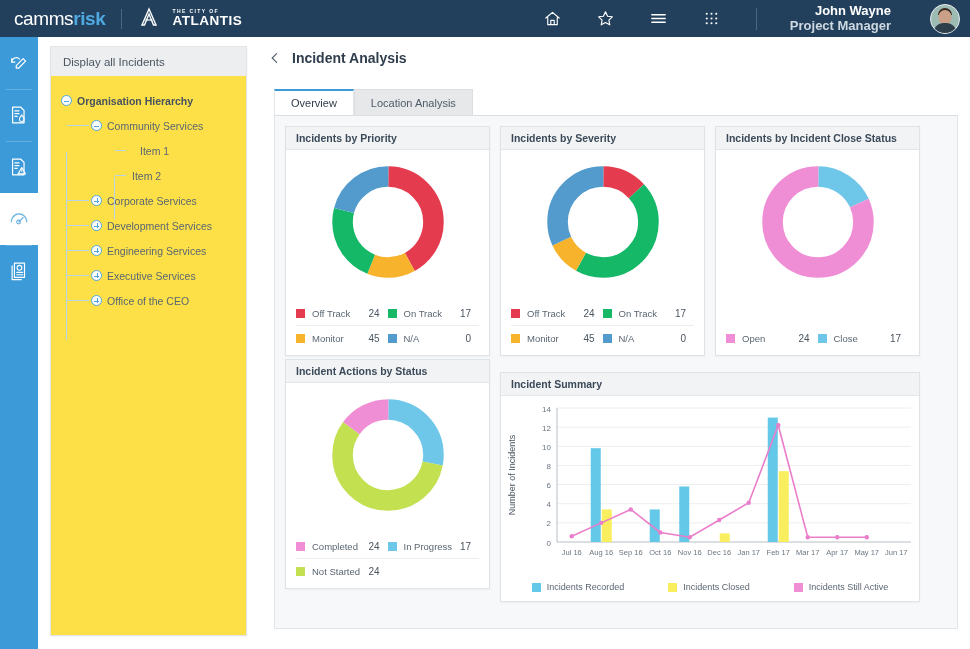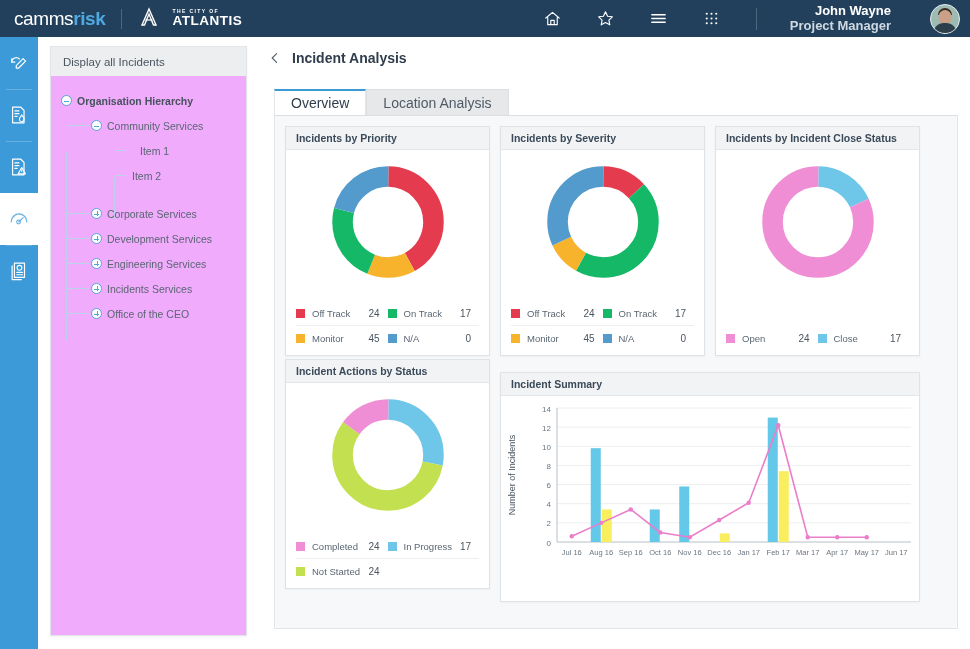--- a/index.html
+++ b/index.html
@@ -78,21 +78,21 @@
     content: ""; position: absolute; top: 0; left: 6px; right: 6px;
     height: 1px; background: rgba(255,255,255,0.22);
   }
   .rail-item.active { background: #ffffff; }
   .rail-item.active::before { background: transparent; }
   .rail-item svg { display: block; }
 
   
   .leftpanel {
     position: absolute; left: 50px; top: 46px; width: 197px; height: 590px;
-    background: #f0abfc; border: 1px solid #e2e5e8;
+    background: #fde047; border: 1px solid #e2e5e8;
     box-shadow: 0 1px 2px rgba(0,0,0,0.05);
   }
   .leftpanel-head {
     height: 29px; background: #eceef0; display: flex; align-items: center;
     padding: 0 12px; font-size: 11.5px; color: #4a5560;
   }
   .tree { padding: 12px 0 0 0; font-size: 10.5px; color: #5a6672; }
   .tree-row {
     display: flex; align-items: center; height: 25px; position: relative;
     white-space: nowrap;
@@ -132,21 +132,21 @@
   .page-head { display: flex; align-items: center; height: 42px; padding-left: 8px; }
   .back-btn {
     width: 18px; height: 18px; display: flex; align-items: center;
     justify-content: center; cursor: pointer; color: #5b6672;
   }
   .page-title { font-size: 14px; font-weight: 700; color: #2f3d4c; margin-left: 8px; }
 
   .tabs { display: flex; align-items: flex-end; height: 28px; margin: 8px 0 0 16px; }
   .tab {
     height: 26px; padding: 0 16px; display: flex; align-items: center;
-    font-size: 14px; color: #4f5b67; cursor: pointer; background: #e6e8ea;
+    font-size: 11px; color: #4f5b67; cursor: pointer; background: #e6e8ea;
     border: 1px solid #dcdfe2; border-bottom: none;
   }
   .tab.active {
     background: #ffffff; color: #2f3d4c; border-top: 2px solid #3c9ad8;
     border-left: 1px solid #e3e6e8; border-right: 1px solid #e3e6e8;
     position: relative; z-index: 2;
   }
 
   .board {
     margin: 0 12px 0 16px; background: #f7f8f9; border: 1px solid #e3e6e8;
@@ -326,42 +326,42 @@
     <div class="tree-row" style="padding-left:64px;">
       <span class="connector" style="width:11px;"></span>
       <span class="tree-label" style="margin-left:12px;">Item 1</span>
     </div>
 
     <div class="tree-row" style="padding-left:64px;">
       <span class="connector" style="width:11px;"></span>
       <span class="tree-label" style="margin-left:4px;">Item 2</span>
     </div>
 
-    <div class="tree-row" style="padding-left:16px;margin-top:13px;">
+    <div class="tree-row" style="padding-left:16px;">
       <span class="connector"></span>
       <span class="tnode plus"></span>
       <span class="tree-label">Corporate Services</span>
     </div>
 
     <div class="tree-row" style="padding-left:16px;">
       <span class="connector"></span>
       <span class="tnode plus"></span>
       <span class="tree-label">Development Services</span>
     </div>
 
     <div class="tree-row" style="padding-left:16px;">
       <span class="connector"></span>
       <span class="tnode plus"></span>
       <span class="tree-label">Engineering Services</span>
     </div>
 
     <div class="tree-row" style="padding-left:16px;">
       <span class="connector"></span>
       <span class="tnode plus"></span>
-      <span class="tree-label">Incidents Services</span>
+      <span class="tree-label">Executive Services</span>
     </div>
 
     <div class="tree-row" style="padding-left:16px;">
       <span class="connector"></span>
       <span class="tnode plus"></span>
       <span class="tree-label">Office of the CEO</span>
     </div>
   </div>
 </div>
 
@@ -555,17 +555,31 @@
             <text x="159.25" y="159" text-anchor="middle" font-size="7.5" fill="#6b7682" font-family="&quot;Liberation Sans&quot;, sans-serif">Oct 16</text>
             <text x="188.75" y="159" text-anchor="middle" font-size="7.5" fill="#6b7682" font-family="&quot;Liberation Sans&quot;, sans-serif">Nov 16</text>
             <text x="218.25" y="159" text-anchor="middle" font-size="7.5" fill="#6b7682" font-family="&quot;Liberation Sans&quot;, sans-serif">Dec 16</text>
             <text x="247.75" y="159" text-anchor="middle" font-size="7.5" fill="#6b7682" font-family="&quot;Liberation Sans&quot;, sans-serif">Jan 17</text>
             <text x="277.25" y="159" text-anchor="middle" font-size="7.5" fill="#6b7682" font-family="&quot;Liberation Sans&quot;, sans-serif">Feb 17</text>
             <text x="306.75" y="159" text-anchor="middle" font-size="7.5" fill="#6b7682" font-family="&quot;Liberation Sans&quot;, sans-serif">Mar 17</text>
             <text x="336.25" y="159" text-anchor="middle" font-size="7.5" fill="#6b7682" font-family="&quot;Liberation Sans&quot;, sans-serif">Apr 17</text>
             <text x="365.75" y="159" text-anchor="middle" font-size="7.5" fill="#6b7682" font-family="&quot;Liberation Sans&quot;, sans-serif">May 17</text>
             <text x="395.25" y="159" text-anchor="middle" font-size="7.5" fill="#6b7682" font-family="&quot;Liberation Sans&quot;, sans-serif">Jun 17</text>
           </svg>
+        <div class="chart-legend">
+          <div class="ci">
+            <span class="cs" style="background:#64c8e8"></span>
+            <span>Incidents  Recorded</span>
+          </div>
+          <div class="ci">
+            <span class="cs" style="background:#f9ee5d"></span>
+            <span>Incidents Closed</span>
+          </div>
+          <div class="ci">
+            <span class="cs" style="background:#ef8ed4"></span>
+            <span>Incidents Still Active</span>
+          </div>
+        </div>
       </div>
     </div>
 
   </div>
 </div>
 
 </body></html>

